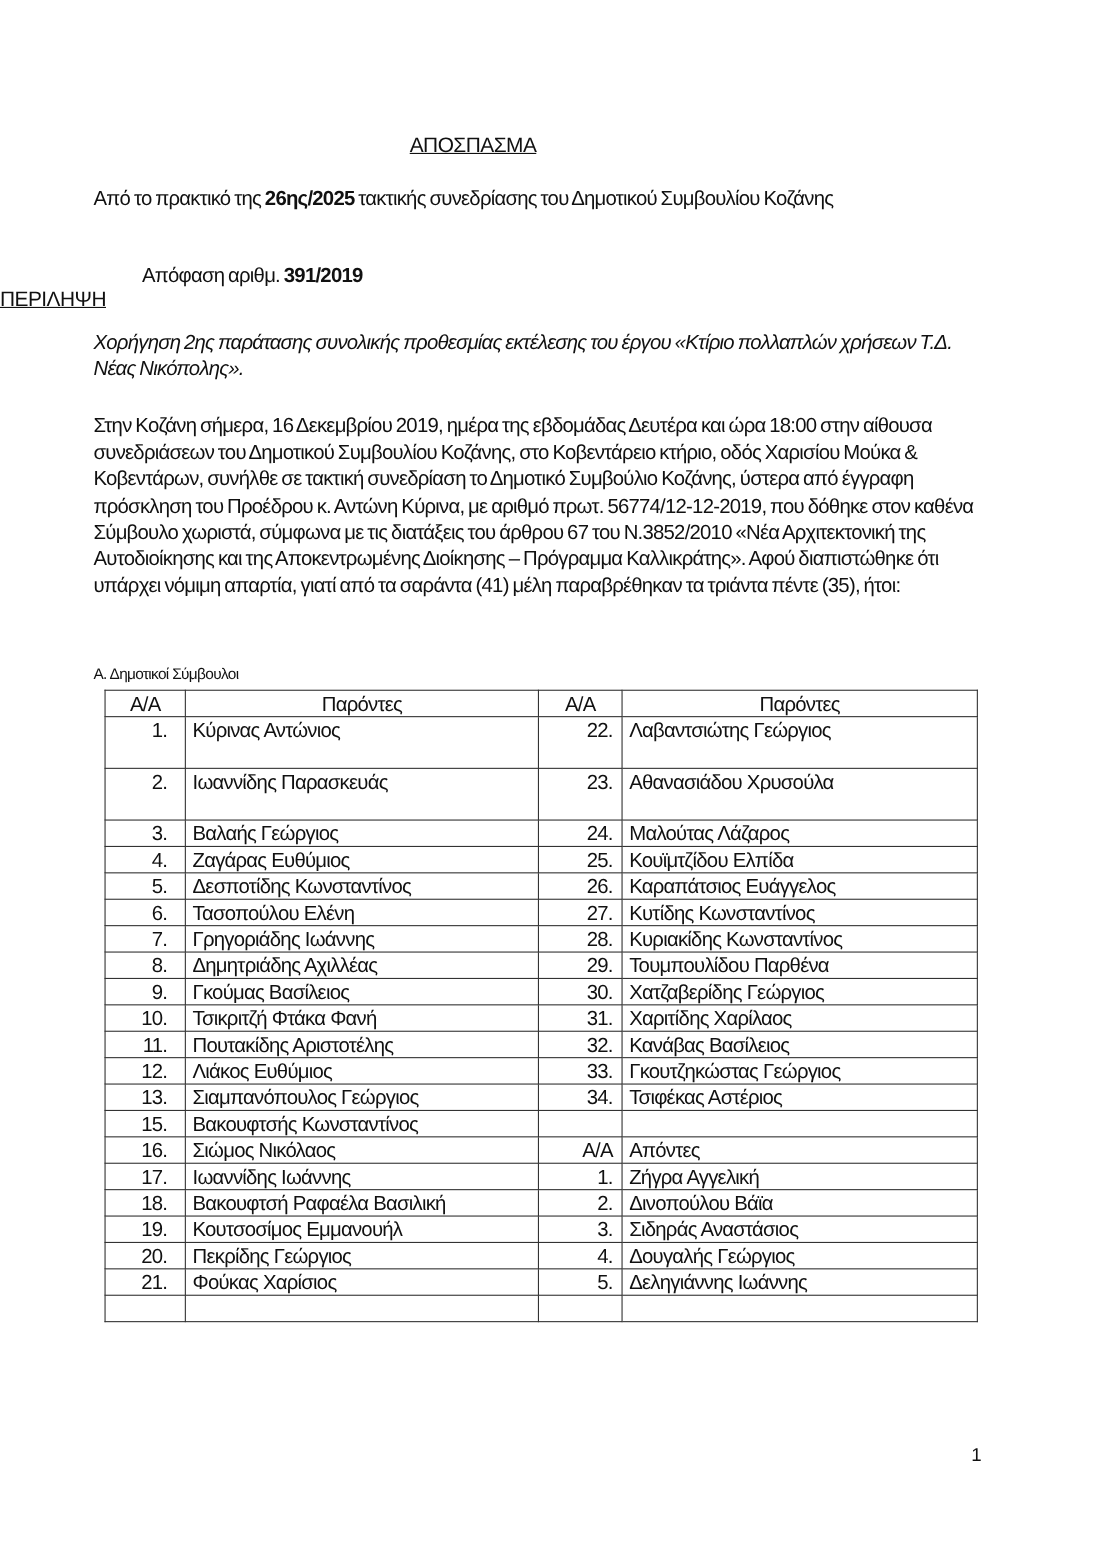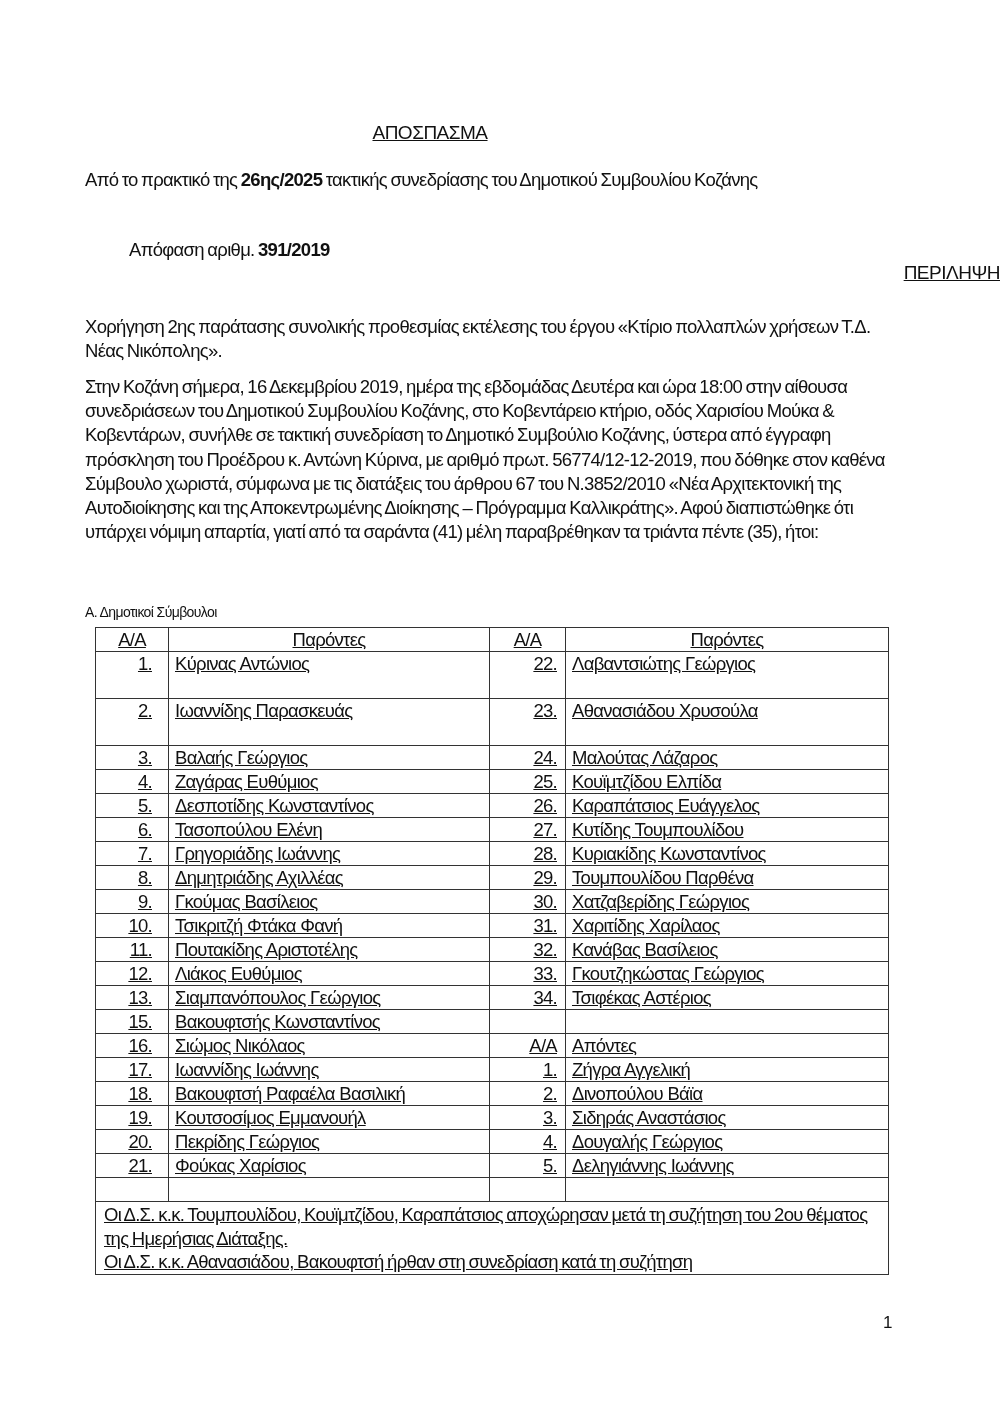--- a/index.html
+++ b/index.html
@@ -12,30 +12,30 @@
       position: absolute; top: 122px; left: 0; width: 860px; text-align: center;
       font-size: 19px; text-decoration: underline; letter-spacing: -0.5px;
     }
     .para {
       position: absolute; left: 85px; width: 820px;
       font-size: 18.5px; line-height: 24px; letter-spacing: -0.7px;
       word-spacing: -1px; white-space: normal;
     }
     .bold { font-weight: bold; }
     .subtitle {
-      position: absolute; top: 262px; left: 0; width: 1000px; text-align: right;
+      position: absolute; top: 262px; left: 0; width: 1000px; text-align: left;
       font-size: 19px; text-decoration: underline; letter-spacing: -0.5px;
     }
     .section-label {
       position: absolute; top: 604px; left: 85px; font-size: 14px; letter-spacing: -0.6px;
     }
     table.council {
       position: absolute; top: 627px; left: 95px; width: 793px;
       border-collapse: collapse; table-layout: fixed;
-      font-size: 18.5px; letter-spacing: -0.7px; text-decoration: underline;
+      font-size: 18.5px; letter-spacing: -0.7px;
     }
     table.council td {
       border: 1px solid #333333; padding: 0 6px; height: 23px; line-height: 23px;
       vertical-align: top; white-space: nowrap; overflow: hidden;
     }
     table.council td.num { text-align: right; padding-right: 16px; }
     table.council td.num2 { text-align: right; padding-right: 8px; }
     table.council td.hdr { text-align: center; }
     table.council tr.tall td { height: 46px; }
     table.council td.notes {
@@ -57,21 +57,21 @@
   <span>τακτικής συνεδρίασης του Δημοτικού Συμβουλίου Κοζάνης</span>
 </div>
 
 <div class="para" style="top:238px;margin-left:44px;">
   <span>Απόφαση αριθμ.</span>
   <span class="bold">391/2019</span>
 </div>
 
 <div class="subtitle">ΠΕΡΙΛΗΨΗ</div>
 
-<div class="para" style="top:315px;">Χορήγηση 2ης παράτασης συνολικής προθεσμίας εκτέλεσης του έργου «Κτίριο πολλαπλών χρήσεων Τ.Δ. Νέας Νικόπολης».</div>
+<div class="para" style="top:299px;font-style:italic;">Χορήγηση 2ης παράτασης συνολικής προθεσμίας εκτέλεσης του έργου «Κτίριο πολλαπλών χρήσεων Τ.Δ. Νέας Νικόπολης».</div>
 
 <div class="para" style="top:375px; line-height:24.2px;">Στην Κοζάνη σήμερα, 16 Δεκεμβρίου 2019, ημέρα της εβδομάδας Δευτέρα και ώρα 18:00 στην αίθουσα συνεδριάσεων του Δημοτικού Συμβουλίου Κοζάνης, στο Κοβεντάρειο κτήριο, οδός Χαρισίου Μούκα &amp; Κοβεντάρων, συνήλθε σε τακτική συνεδρίαση το Δημοτικό Συμβούλιο Κοζάνης, ύστερα από έγγραφη πρόσκληση του Προέδρου κ. Αντώνη Κύρινα, με αριθμό πρωτ. 56774/12-12-2019, που δόθηκε στον καθένα Σύμβουλο χωριστά, σύμφωνα με τις διατάξεις του άρθρου 67 του Ν.3852/2010 «Νέα Αρχιτεκτονική της Αυτοδιοίκησης και της Αποκεντρωμένης Διοίκησης – Πρόγραμμα Καλλικράτης». Αφού διαπιστώθηκε ότι υπάρχει νόμιμη απαρτία, γιατί από τα σαράντα (41) μέλη παραβρέθηκαν τα τριάντα πέντε (35), ήτοι:</div>
 
 <div class="section-label">Α. Δημοτικοί Σύμβουλοι</div>
 
 <table class="council">
   <colgroup>
     <col style="width:73px">
       <col style="width:321px">
       <col style="width:76px">
@@ -111,21 +111,21 @@
       <tr>
         <td class="num">5.</td>
         <td>Δεσποτίδης Κωνσταντίνος</td>
         <td class="num2">26.</td>
         <td>Καραπάτσιος Ευάγγελος</td>
       </tr>
       <tr>
         <td class="num">6.</td>
         <td>Τασοπούλου Ελένη</td>
         <td class="num2">27.</td>
-        <td>Κυτίδης Τουμπουλίδου</td>
+        <td>Κυτίδης Κωνσταντίνος</td>
       </tr>
       <tr>
         <td class="num">7.</td>
         <td>Γρηγοριάδης Ιωάννης</td>
         <td class="num2">28.</td>
         <td>Κυριακίδης Κωνσταντίνος</td>
       </tr>
       <tr>
         <td class="num">8.</td>
         <td>Δημητριάδης Αχιλλέας</td>
@@ -203,22 +203,16 @@
         <td>Φούκας Χαρίσιος</td>
         <td class="num2">5.</td>
         <td>Δεληγιάννης Ιωάννης</td>
       </tr>
       <tr>
         <td class="num"></td>
         <td></td>
         <td class="num2"></td>
         <td></td>
       </tr>
-      <tr>
-        <td colspan="4" class="notes">
-          <div>Οι Δ.Σ. κ.κ. Τουμπουλίδου, Κουϊμτζίδου, Καραπάτσιος αποχώρησαν μετά τη συζήτηση του 2ου θέματος της Ημερήσιας Διάταξης.</div>
-          <div>Οι Δ.Σ. κ.κ. Αθανασιάδου, Βακουφτσή ήρθαν στη συνεδρίαση κατά τη συζήτηση</div>
-        </td>
-      </tr>
     </tbody>
 </table>
 
 <div class="page-num">1</div>
 
 </body></html>

